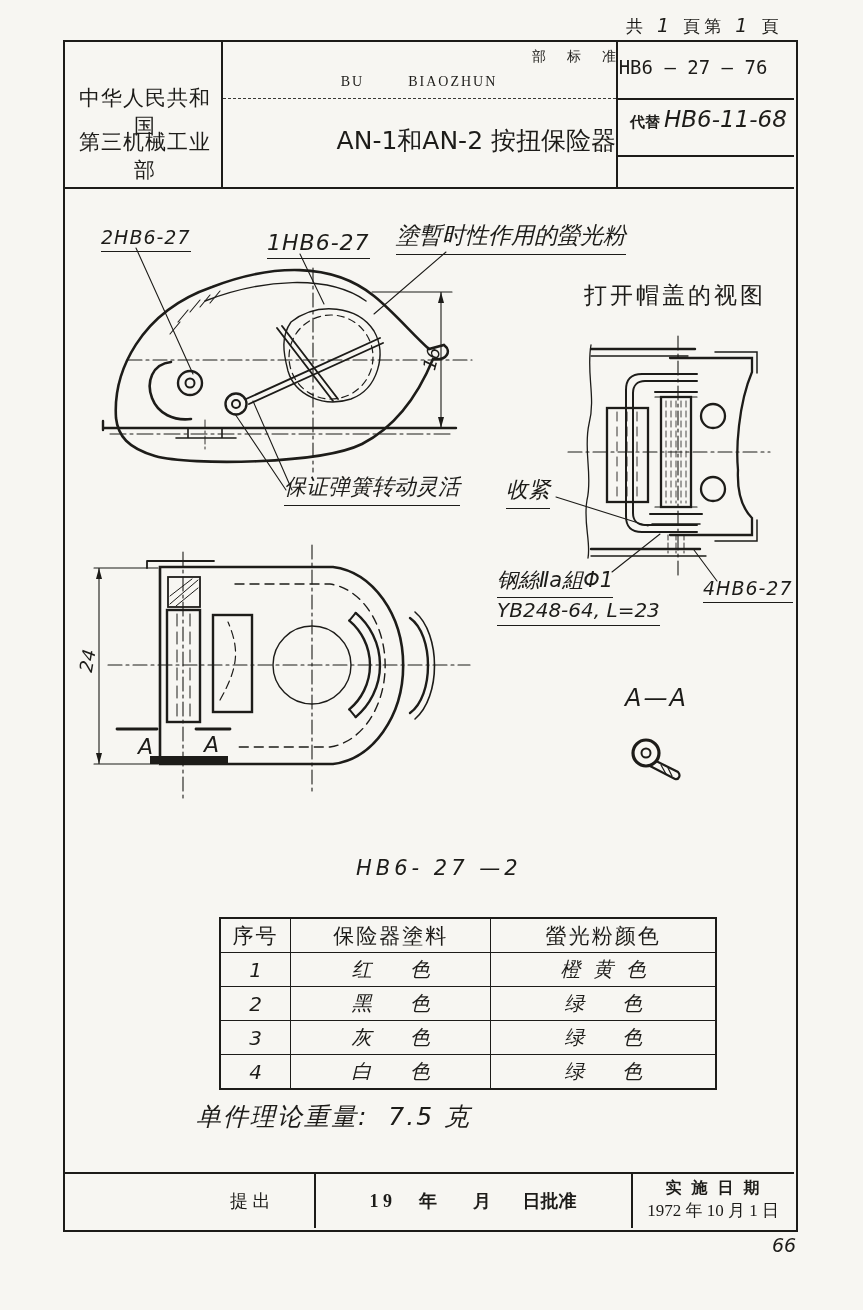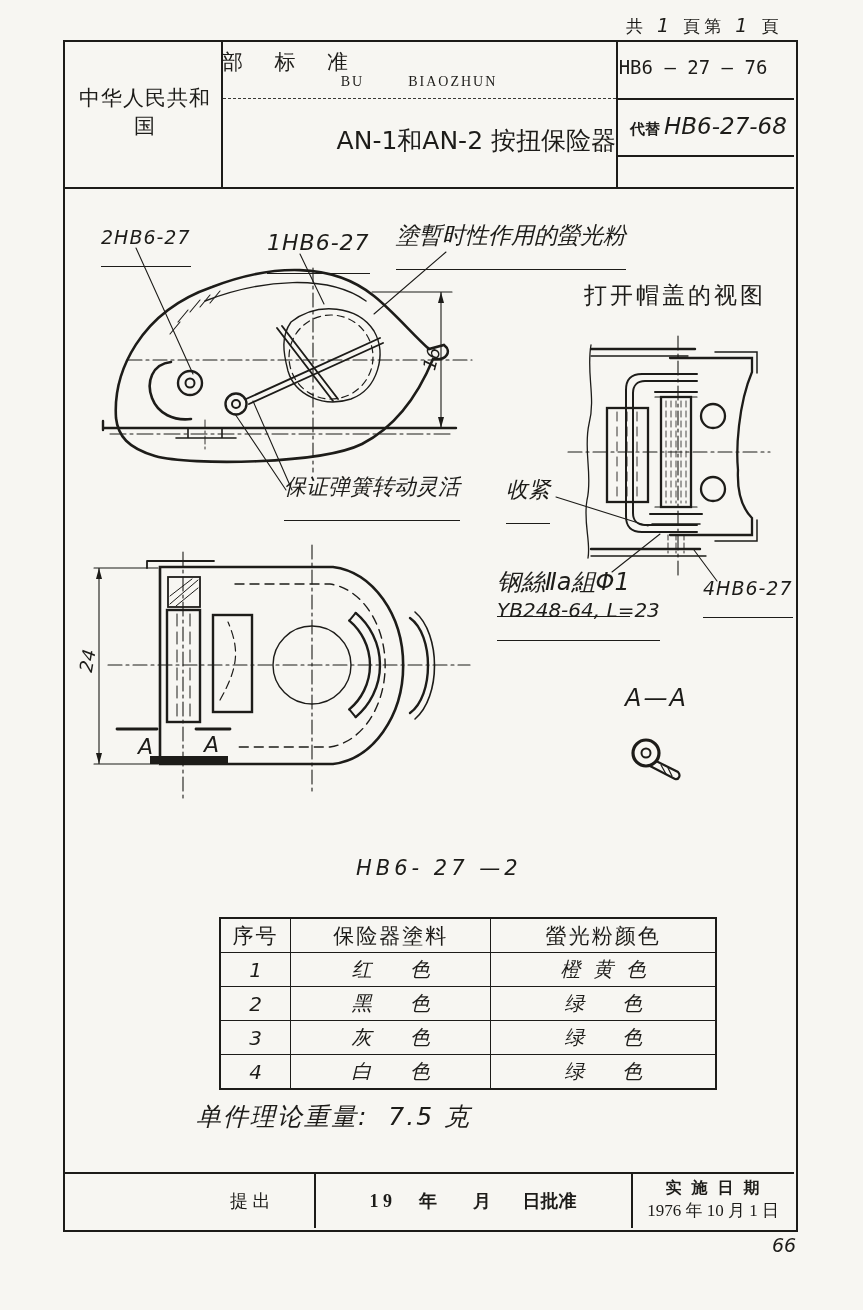--- a/index.html
+++ b/index.html
@@ -2,21 +2,21 @@
 <html><head>
 <meta charset="utf-8">
 <style>
   html,body{margin:0;padding:0;background:#e9e7e2;}
   .page{position:relative;width:863px;height:1310px;background:#f7f6f2;overflow:hidden;
         font-family:"Liberation Serif","DejaVu Serif",serif;color:#1d1c19;}
   .abs{position:absolute;}
   .print{font-family:"Liberation Serif","DejaVu Serif",serif;}
   .hand{font-family:"DejaVu Sans","Liberation Sans",sans-serif;font-style:italic;}
   .hand-cn{font-family:"DejaVu Sans","Liberation Sans",sans-serif;font-style:italic;}
-  .ul{border-bottom:1.6px solid #1d1c19;padding-bottom:18px;}
+  .ul{border-bottom:1.6px solid #1d1c19;padding-bottom:3px;}
   .pre{white-space:pre;}
   .line{position:absolute;background:#1d1c19;}
   .dash-line{position:absolute;border-top:1.6px dashed #3a3a36;}
   .b-outer{position:absolute;left:63px;top:40px;width:731px;height:1188px;border:2.6px solid #1d1c19;}
   svg{position:absolute;left:0;top:0;pointer-events:none;}
   table.spec{position:absolute;left:219px;top:917px;width:498px;border-collapse:collapse;
              border:2.6px solid #1d1c19;}
   table.spec td,table.spec th{border:1.7px solid #1d1c19;text-align:center;padding:0;
              font-weight:normal;}
   table.spec th{height:33px;font-size:21px;letter-spacing:2px;}
@@ -41,27 +41,28 @@
   <div class="line" style="left:616px;top:40px;width:2px;height:148px;"></div>
   <div class="line" style="left:63px;top:187px;width:731px;height:2.4px;"></div>
   <div class="dash-line" style="left:223px;top:98px;width:393px;"></div>
   <div class="line" style="left:618px;top:98px;width:176px;height:1.6px;"></div>
   <div class="line" style="left:618px;top:155px;width:176px;height:1.6px;"></div>
   <div class="line" style="left:63px;top:1172px;width:731px;height:2px;"></div>
   <div class="line" style="left:314px;top:1172px;width:2px;height:56px;"></div>
   <div class="line" style="left:631px;top:1172px;width:2px;height:56px;"></div>
 
   <div class="abs print" style="left:72px;top:84px;width:146px;text-align:center;font-size:21px;letter-spacing:1px;">中华人民共和国</div>
-  <div class="abs print pre" style="left:222px;top:48px;width:394px;text-align:left;font-size:21px;">部      标      准</div>
+  <div class="abs print" style="left:72px;top:128px;width:146px;text-align:center;font-size:21px;letter-spacing:1px;">第三机械工业部</div>
+  <div class="abs print pre" style="left:222px;top:48px;width:394px;text-align:right;font-size:14px;">部      标      准</div>
   <div class="abs print pre" style="left:222px;top:74px;width:394px;text-align:center;font-size:14px;letter-spacing:2px;">BU        BIAOZHUN</div>
   <div class="abs" style="left:222px;top:124px;width:394px;text-align:right;font-size:25px;font-family:'DejaVu Sans','Liberation Sans',sans-serif;">AN-1和AN-2 按扭保险器</div>
   <div class="abs" style="left:617px;top:56px;width:152px;text-align:center;font-size:19px;font-family:'DejaVu Sans Mono','Liberation Mono',monospace;">HB6 — 27 — 76</div>
-  <div class="abs" style="left:630px;top:113px;width:170px;display:flex;align-items:baseline;gap:4px;">
+  <div class="abs" style="left:630px;top:106px;width:170px;display:flex;align-items:baseline;gap:4px;">
     <span class="print" style="font-size:15px;font-weight:bold;">代替</span>
-    <span class="hand" style="font-size:23px;">HB6-27-68</span>
+    <span class="hand" style="font-size:23px;">HB6-11-68</span>
   </div>
 
   <svg width="863" height="1310" viewBox="0 0 863 1310">
     <g stroke="#1d1c19" fill="none" stroke-linecap="round">
 
       <path d="M116,418 C113,372 140,312 212,287 C272,264 332,262 374,296 C394,312 414,336 429,349 L444,345 C452,351 447,361 433,359 C421,388 399,425 362,444 C321,464 191,466 155,456 C128,448 118,436 116,418 Z" stroke-width="2.6"></path>
       <path d="M205,301 C262,279 328,274 366,301" stroke-width="1.4"></path>
       <path d="M190,312 L200,300 M200,307 L210,295 M210,303 L220,291 M178,322 L188,310 M170,334 L180,322" stroke-width="1.1"></path>
       <path d="M291,322 C318,301 358,306 374,331 C387,354 378,389 351,399 C323,408 295,395 288,371 C283,352 281,336 291,322 Z" stroke-width="1.4"></path>
       <circle cx="331" cy="357" r="42" stroke-width="1.2" stroke-dasharray="7 5"></circle>
@@ -149,21 +150,21 @@
   </svg>
 
   <div class="abs hand ul" style="left:101px;top:226px;font-size:19px;letter-spacing:1px;">2HB6-27</div>
   <div class="abs hand ul" style="left:267px;top:230px;font-size:22px;letter-spacing:1px;">1HB6-27</div>
   <div class="abs hand-cn ul" style="left:396px;top:220px;font-size:23px;">塗暫时性作用的螢光粉</div>
   <div class="abs hand" style="left:420px;top:348px;font-size:18px;transform:rotate(-75deg);">16</div>
   <div class="abs hand-cn ul" style="left:284px;top:472px;font-size:22px;">保证弹簧转动灵活</div>
   <div class="abs hand-cn ul" style="left:506px;top:475px;font-size:22px;font-style:italic;">收紧</div>
 
   <div class="abs print" style="left:584px;top:280px;font-size:23px;letter-spacing:3px;">打开帽盖的视图</div>
-  <div class="abs hand ul" style="left:497px;top:566px;font-size:24px;">钢絲Ⅱa組Φ1</div>
+  <div class="abs hand ul" style="left:497px;top:566px;font-size:21px;">钢絲Ⅱa組Φ1</div>
   <div class="abs hand ul" style="left:497px;top:598px;font-size:20px;">YB248-64, L=23</div>
   <div class="abs hand ul" style="left:703px;top:577px;font-size:19px;letter-spacing:1px;">4HB6-27</div>
 
   <div class="abs hand" style="left:76px;top:650px;font-size:18px;transform:rotate(-80deg);">24</div>
   <div class="abs hand" style="left:138px;top:734px;font-size:22px;">A</div>
   <div class="abs hand" style="left:204px;top:732px;font-size:22px;">A</div>
   <div class="abs hand" style="left:625px;top:684px;font-size:24px;letter-spacing:2px;">A—A</div>
 
   <div class="abs hand" style="left:356px;top:856px;font-size:21px;letter-spacing:4px;">HB6- 27 —2</div>
 
@@ -200,17 +201,17 @@
       <td class="cell-hand">绿      色</td>
     </tr>
   </tbody>
     </table>
 
   <div class="abs hand-cn pre" style="left:196px;top:1100px;font-size:25px;letter-spacing:2px;">单件理论重量:  7.5 克</div>
 
   <div class="abs print" style="left:230px;top:1189px;width:80px;font-size:18px;font-weight:normal;">提  出</div>
   <div class="abs print pre" style="left:318px;top:1189px;width:310px;text-align:center;font-size:18px;font-weight:bold;">1 9      年        月       日批准</div>
   <div class="abs print" style="left:636px;top:1178px;width:156px;text-align:center;font-size:16px;font-weight:bold;letter-spacing:3px;">实 施 日 期</div>
-  <div class="abs print" style="left:632px;top:1199px;width:162px;text-align:center;font-size:17px;">1976 年 10 月 1 日</div>
+  <div class="abs print" style="left:632px;top:1199px;width:162px;text-align:center;font-size:17px;">1972 年 10 月 1 日</div>
 
   <div class="abs hand" style="left:772px;top:1234px;font-size:19px;">66</div>
 
 </div>
 
 </body></html>

